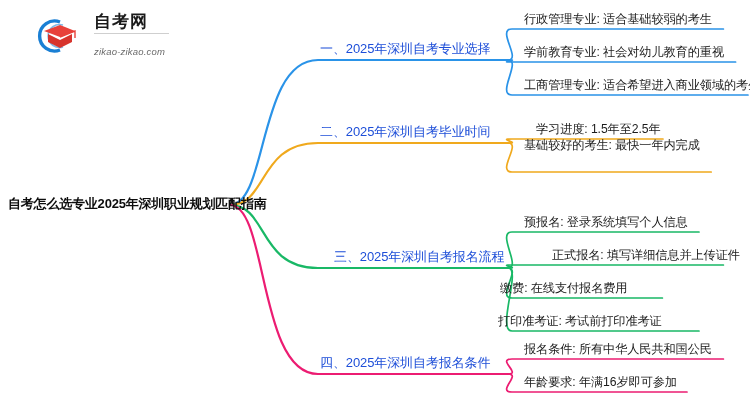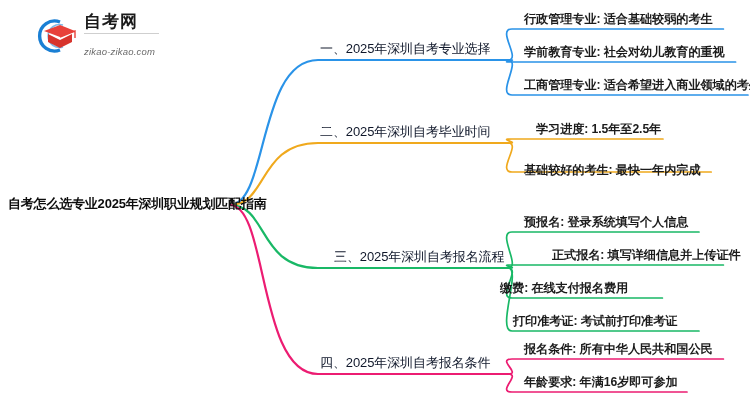--- a/index.html
+++ b/index.html
@@ -7,21 +7,21 @@
   body{
     width:750px; height:410px;
     font-family:"Liberation Sans","DejaVu Sans",sans-serif;
     position:relative; overflow:hidden;
     -webkit-font-smoothing:antialiased;
   }
   #mindmap-svg{ position:absolute; left:0; top:0; width:750px; height:410px; }
 
   .logo-wrap{
     position:absolute; left:30px; top:12px;
-    display:flex; align-items:center; gap:8px;
+    display:flex; align-items:center; gap:18px;
   }
   .logo-mark{ position:relative; width:46px; height:40px; }
   .logo-text-block{ position:relative; padding-bottom:1px; }
   .logo-title{
     font-size:17px; font-weight:700; color:#1a1a1a; letter-spacing:1px;
     line-height:20px;
   }
   .logo-url{
     font-size:9.5px; color:#6b6b6b; letter-spacing:0.2px;
     line-height:12px; margin-top:14px;font-style:italic;
@@ -40,26 +40,26 @@
   }
   .root-label{
     font-size:13px;
     font-weight:700;
     color:#0d0d0d;
     letter-spacing:-0.2px;
   }
   .branch-label{
     font-size:13px;
     font-weight:400;
-    color:#0f172a;
+    color:#1d4ed8;
     letter-spacing:-0.1px;
   }
   .leaf-label{
     font-size:12.2px;
-    font-weight:700;
+    font-weight:400;
     color:#1b1b1b;
     letter-spacing:-0.1px;
   }
 </style>
 </head>
 <body>
 
 <div class="logo-wrap">
   <div class="logo-mark">
     <svg width="46" height="40" viewBox="0 0 46 40">
@@ -98,22 +98,22 @@
 </svg>
 
 <div id="node-layer">
   <div class="node-label root-label" style="left:8px; top:196px;">自考怎么选专业2025年深圳职业规划匹配指南</div>
 <div class="node-label branch-label" style="left: 320px; top: 41px;">一、2025年深圳自考专业选择</div>
     <div class="node-label leaf-label" style="left: 524px; top: 11px;">行政管理专业: 适合基础较弱的考生</div>
     <div class="node-label leaf-label" style="left: 524px; top: 44px;">学前教育专业: 社会对幼儿教育的重视</div>
     <div class="node-label leaf-label" style="left: 524px; top: 77px;">工商管理专业: 适合希望进入商业领域的考生</div>
     <div class="node-label branch-label" style="left: 320px; top: 124px;">二、2025年深圳自考毕业时间</div>
     <div class="node-label leaf-label" style="left: 536px; top: 121px;">学习进度: 1.5年至2.5年</div>
-    <div class="node-label leaf-label" style="left: 524px; top: 162px;">基础较好的考生: 最快一年内完成</div>
+    <div class="node-label leaf-label" style="left: 524px; top: 137px;">基础较好的考生: 最快一年内完成</div>
     <div class="node-label branch-label" style="left: 320px; top: 249px; margin-left: 14px;">三、2025年深圳自考报名流程</div>
     <div class="node-label leaf-label" style="left: 524px; top: 214px;">预报名: 登录系统填写个人信息</div>
     <div class="node-label leaf-label" style="left: 524px; top: 247px; margin-left: 28px;">正式报名: 填写详细信息并上传证件</div>
     <div class="node-label leaf-label" style="left: 500px; top: 280px;">缴费: 在线支付报名费用</div>
-    <div class="node-label leaf-label" style="left: 513px; top: 313px;">打印准考证: 考试前打印准考证</div>
+    <div class="node-label leaf-label" style="left: 498px; top: 313px;">打印准考证: 考试前打印准考证</div>
     <div class="node-label branch-label" style="left: 320px; top: 355px;">四、2025年深圳自考报名条件</div>
     <div class="node-label leaf-label" style="left: 524px; top: 341px;">报名条件: 所有中华人民共和国公民</div>
     <div class="node-label leaf-label" style="left: 524px; top: 374px;">年龄要求: 年满16岁即可参加</div>
   </div>
 
 </body></html>

